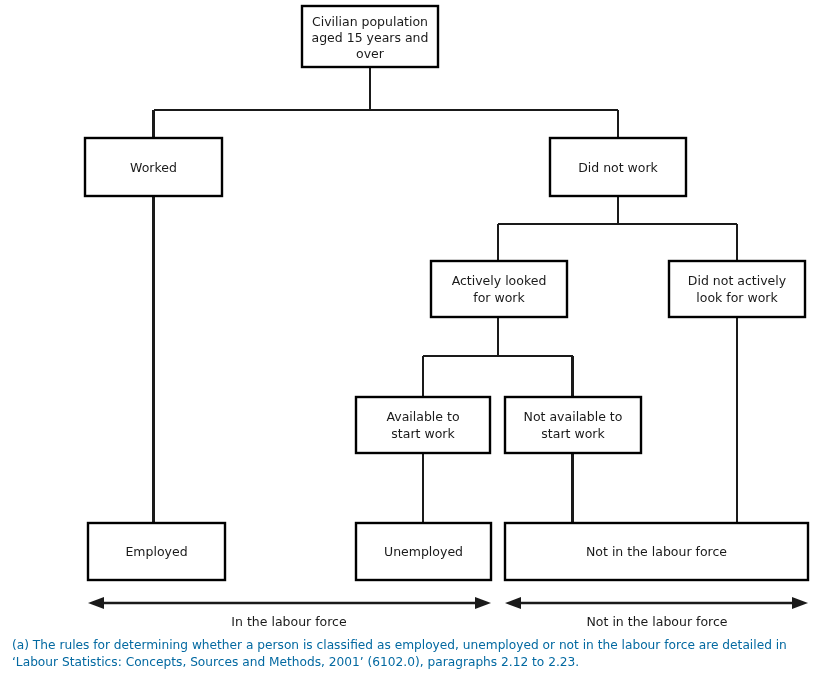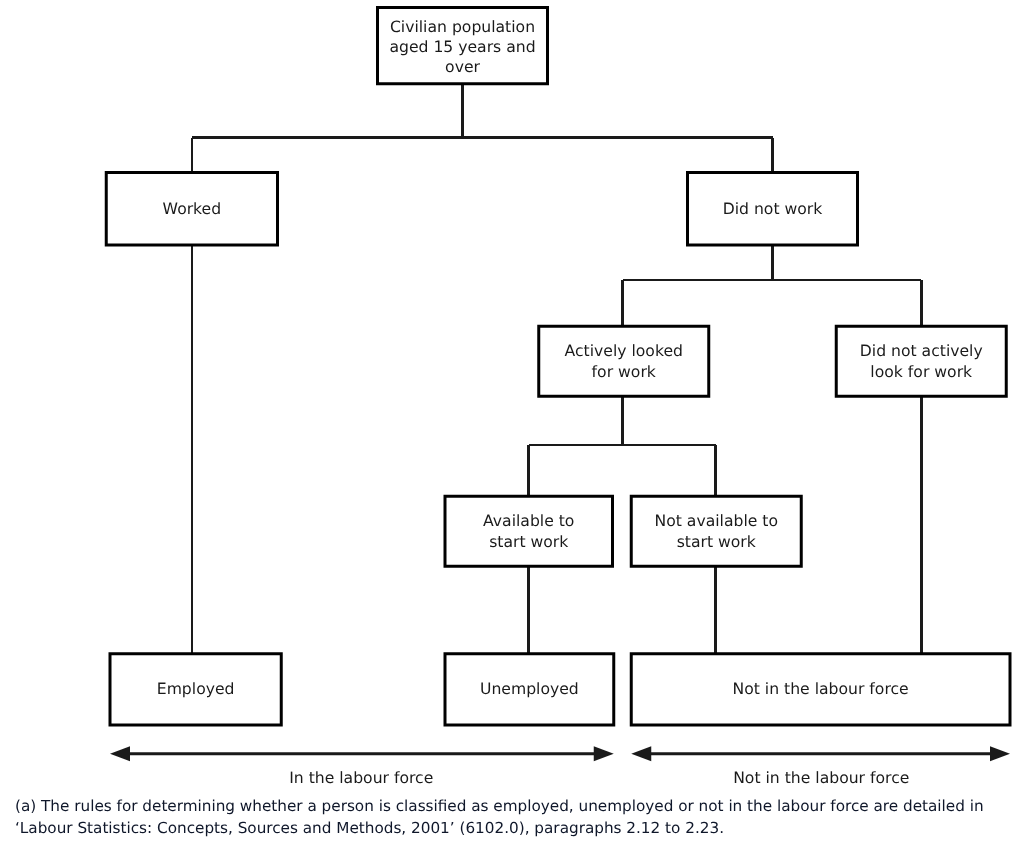--- a/index.html
+++ b/index.html
@@ -53,21 +53,21 @@
     fill: #1a1a1a;
     text-anchor: middle;
   }
   .footnote {
     position: absolute;
     left: 12px;
     top: 637px;
     width: 805px;
     font-size: 12.2px;
     line-height: 17px;
-    color: #0f172a;
+    color: #0369a1;
     font-family: "DejaVu Sans", "Liberation Sans", sans-serif;
   }
 </style>
 </head>
 <body>
 
 <div id="chart-root">
   <svg width="825" height="635" viewBox="0 0 825 635">
 
     <g>

